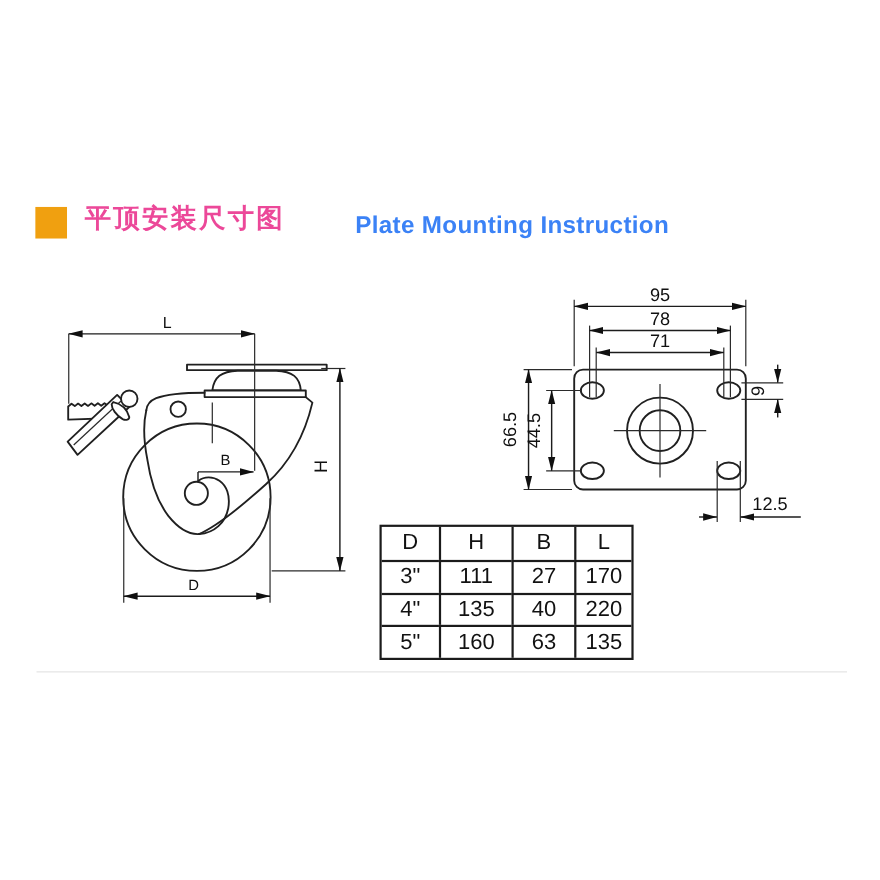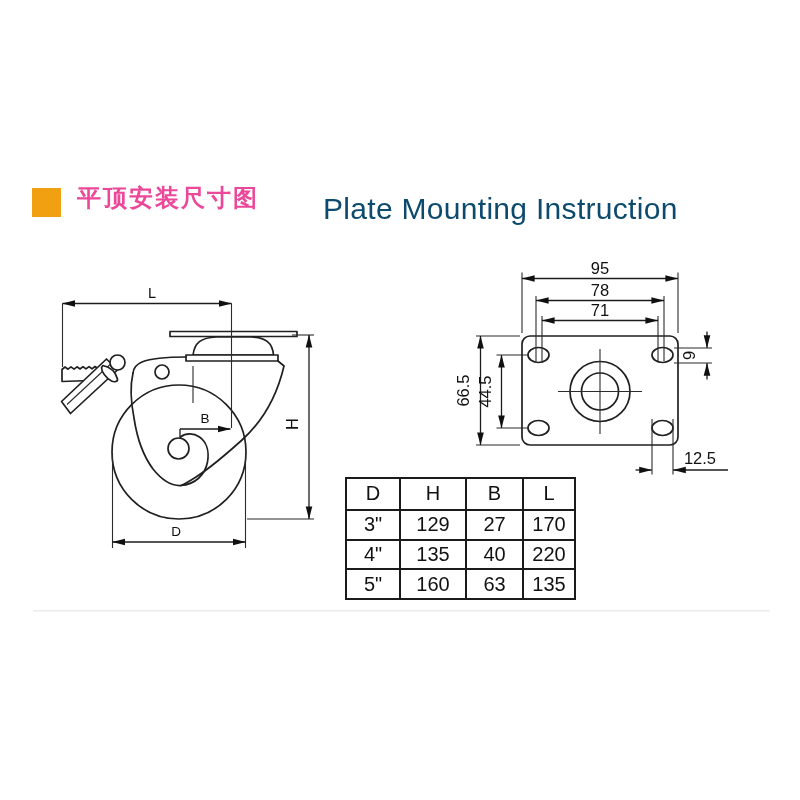--- a/index.html
+++ b/index.html
@@ -11,21 +11,21 @@
   .page{position:relative;width:800px;height:800px;background:#fff;}
 
   
   .hdr-accent{position:absolute;left:32px;top:188px;width:29px;height:29px;}
   .title-zh{
     position:absolute;left:77px;top:182px;
     font-size:24px;font-weight:bold;color:#ec4899;letter-spacing:2px;white-space:nowrap;
   }
   .title-en{
     position:absolute;left:323px;top:192px;
-    font-size:30px;font-weight:normal;color:#0c4a6e;white-space:nowrap;letter-spacing:0.3px;
+    font-size:22px;font-weight:bold;color:#3b82f6;white-space:nowrap;letter-spacing:0.3px;
   }
 
   
   svg.art{position:absolute;left:0;top:0;}
   .ol{stroke:#202020;stroke-width:1.7;fill:none;stroke-linecap:round;stroke-linejoin:round;}
   .of{stroke:#202020;stroke-width:1.7;fill:#ffffff;stroke-linejoin:round;}
   .xl{stroke:#2b2b2b;stroke-width:1.1;fill:none;stroke-linecap:butt;}
   .dl{stroke:#1c1c1c;stroke-width:1.3;fill:none;stroke-linecap:butt;}
   text.dim{fill:#101010;font-family:"Liberation Sans","DejaVu Sans",sans-serif;}
   .t16{font-size:16.5px;}
@@ -182,21 +182,21 @@
     </g>
   </svg>
 
   <div class="spec-table">
     <div class="cell">D</div>
     <div class="cell">H</div>
     <div class="cell">B</div>
     <div class="cell">L</div>
 
     <div class="cell">3"</div>
-    <div class="cell">129</div>
+    <div class="cell">111</div>
     <div class="cell">27</div>
     <div class="cell">170</div>
 
     <div class="cell">4"</div>
     <div class="cell">135</div>
     <div class="cell">40</div>
     <div class="cell">220</div>
 
     <div class="cell">5"</div>
     <div class="cell">160</div>

